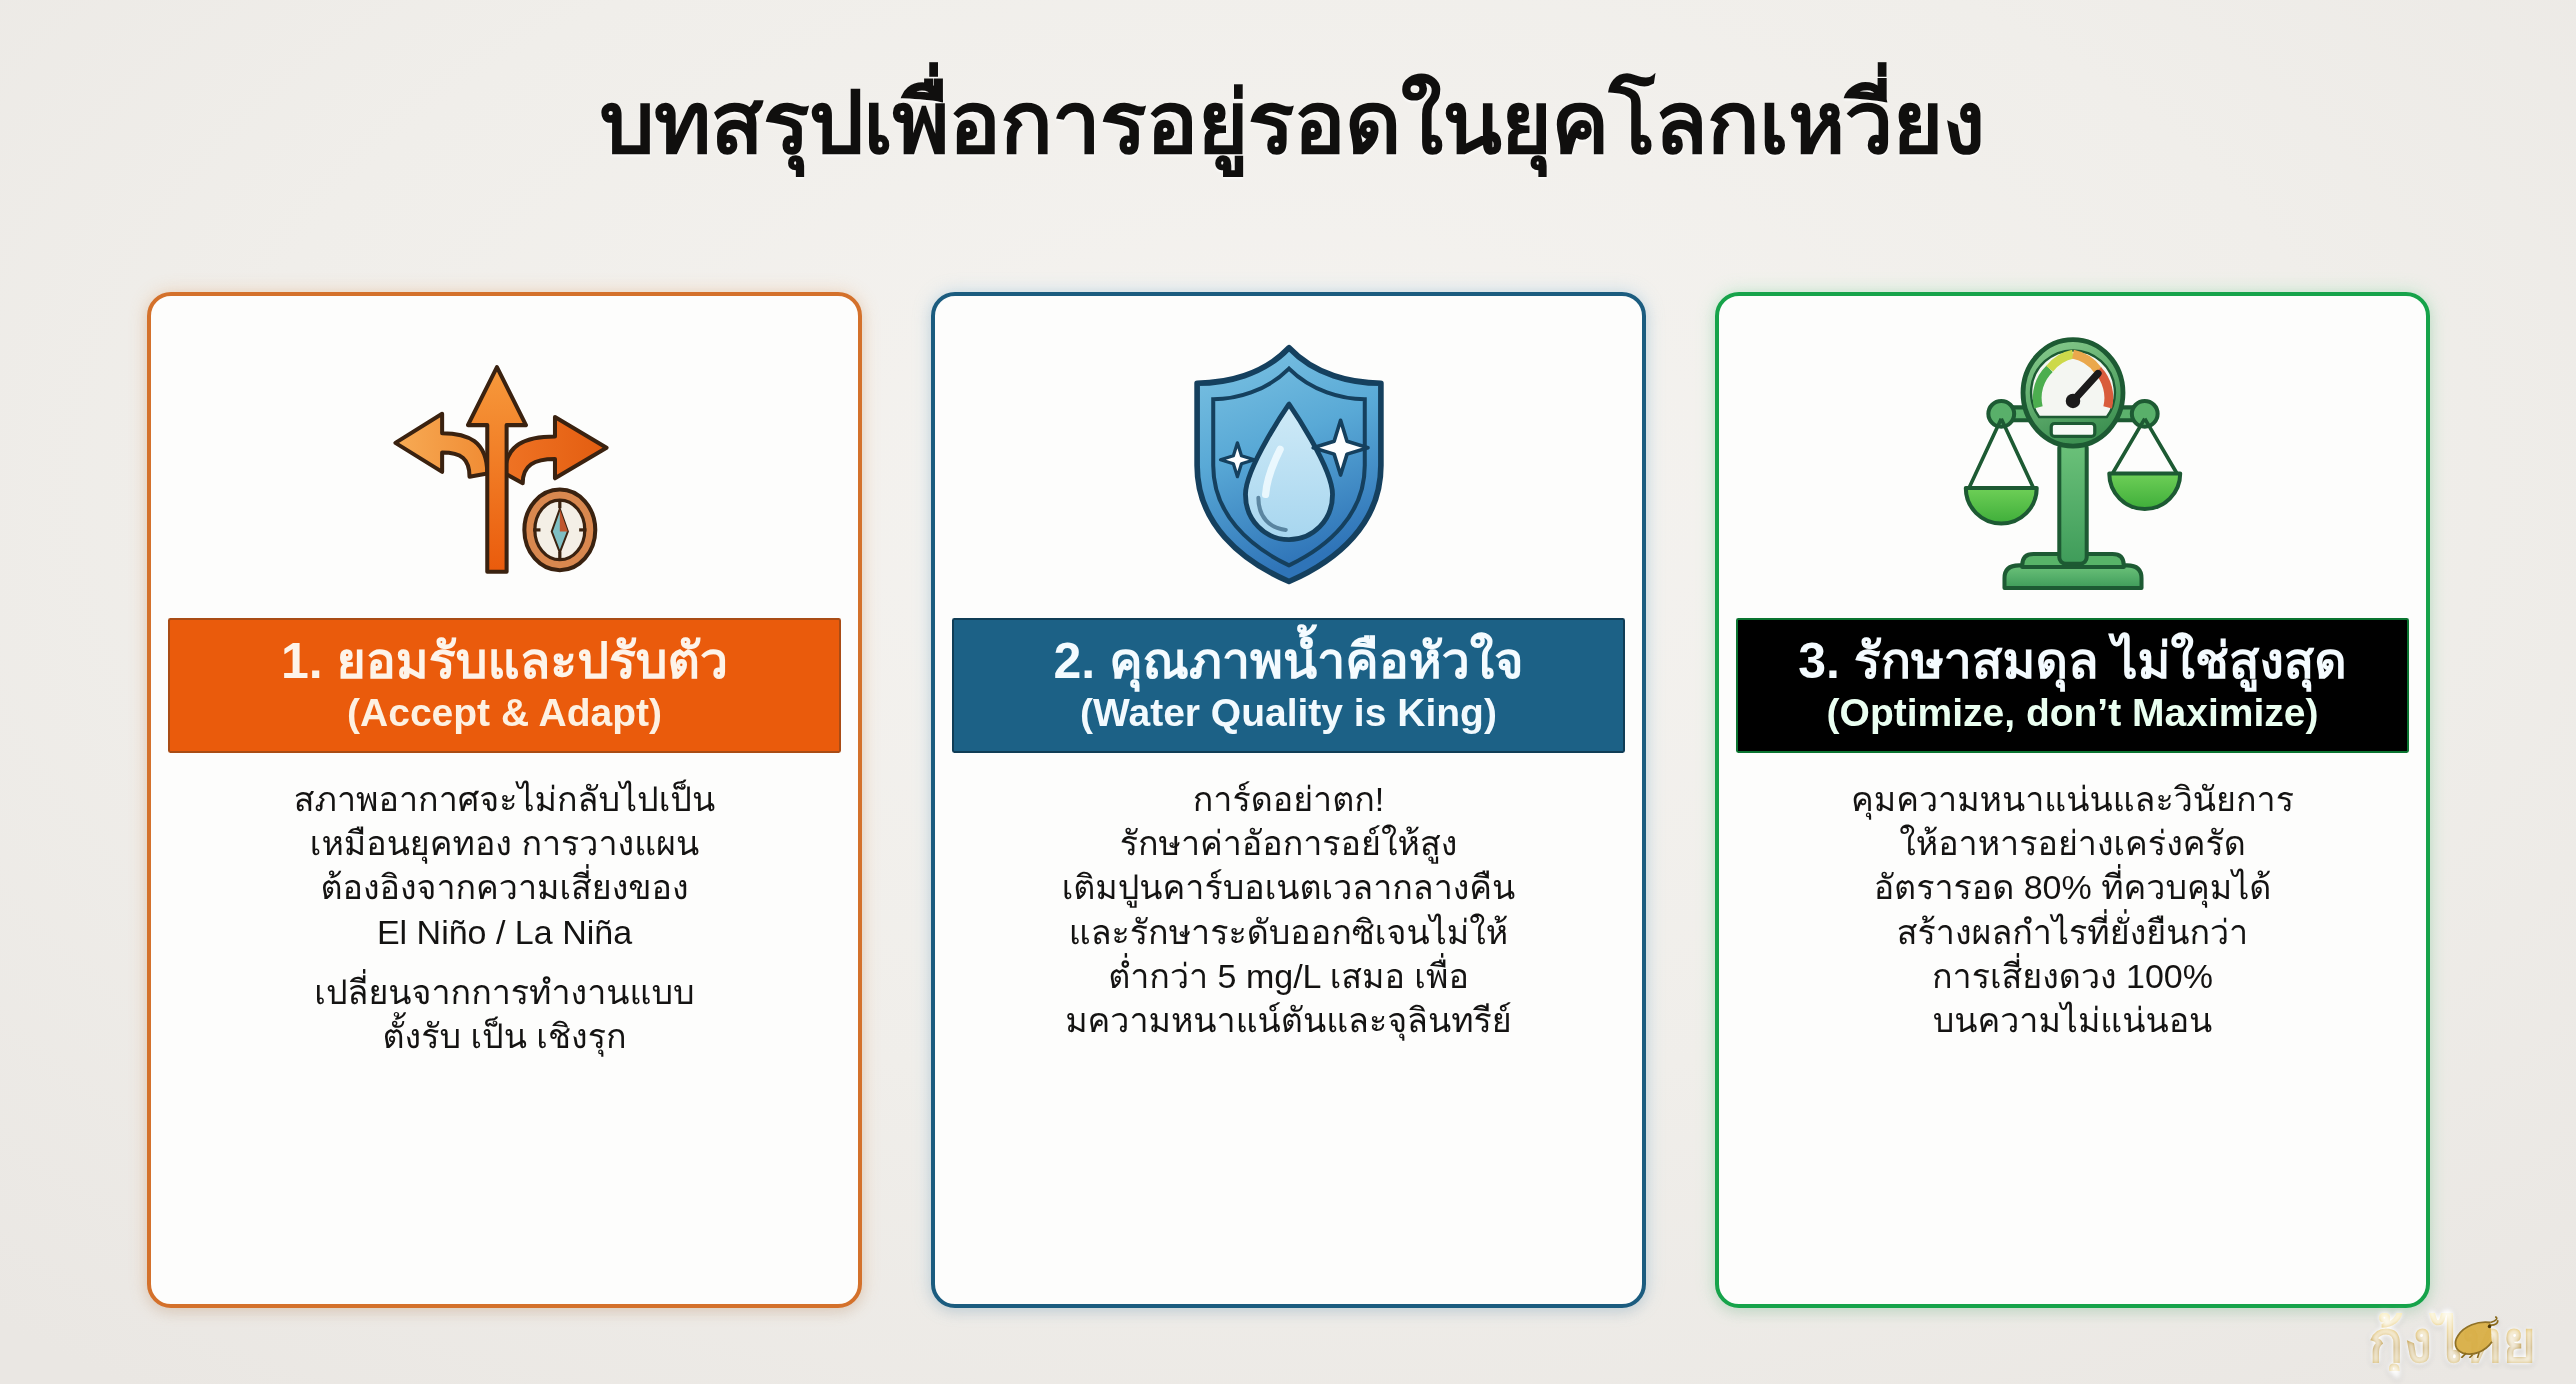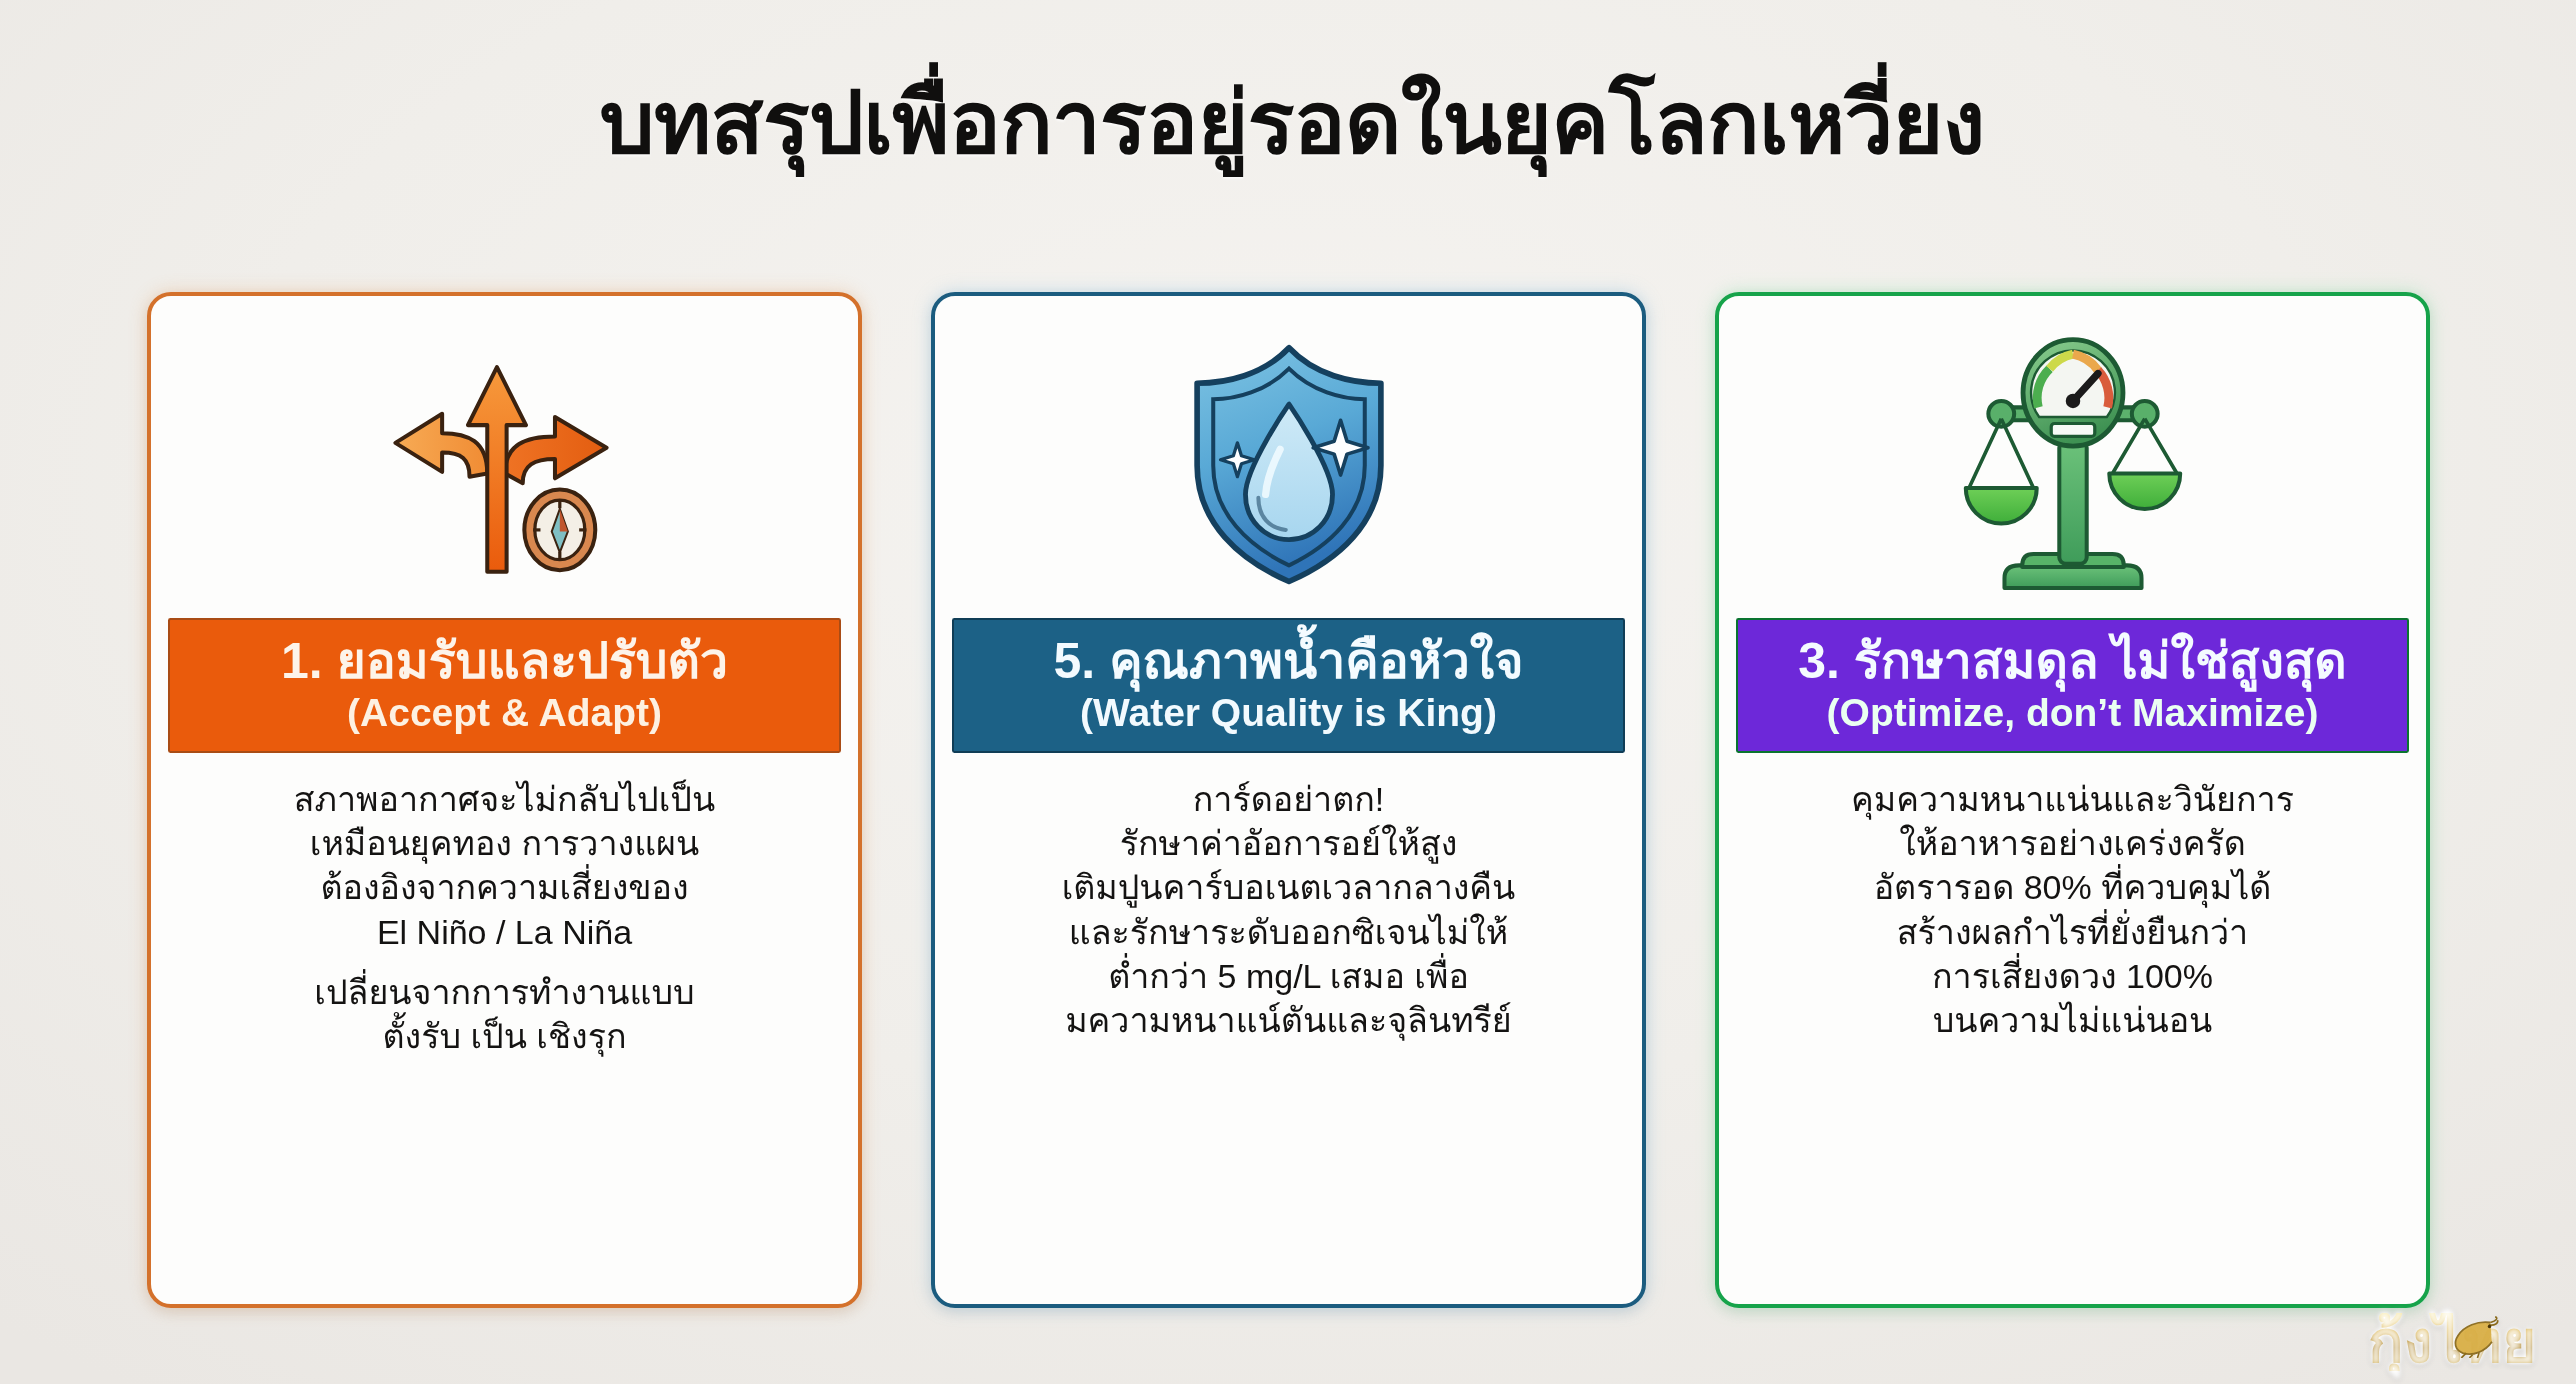--- a/index.html
+++ b/index.html
@@ -83,21 +83,21 @@
     flex-direction: column;
     align-items: center;
     justify-content: center;
     border: 2.4px solid rgba(0,0,0,0.28);
     border-radius: 2.4px;
     text-align: center;
     flex: 0 0 auto;
   }
   .band.orange { background: #ea5b0c; border-color: #a94c15; }
   .band.blue   { background: #1c6186; border-color: #103d56; }
-  .band.green  { background: #6d28d9; border-color: #0a7430; }
+  .band.green  { background: #000000; border-color: #0a7430; }
 
   .band-th {
     font-size: 50px;
     font-weight: 700;
     color: #fdf4ea;
     line-height: 1.12;
     white-space: nowrap;
   }
   .band.blue .band-th, .band.green .band-th { color: #f4fbff; }
   .band-en {
@@ -239,21 +239,21 @@
           <path d="M150 92 C150 92 96 170 96 204 C96 236 120 260 150 260 C180 260 204 236 204 204 C204 170 150 92 150 92 Z" fill="url(#dr)" stroke="#15405e" stroke-width="6" stroke-linejoin="round"></path>
           <path d="M139 148 C126 174 122 190 121 204" stroke="#f2fbff" stroke-width="9" stroke-linecap="round" fill="none" opacity="0.85"></path>
           <path d="M112 208 C112 232 126 246 146 248" stroke="#15405e" stroke-width="5" stroke-linecap="round" fill="none" opacity="0.55"></path>
           <path d="M214 112 L222 138 L248 146 L222 154 L214 180 L206 154 L180 146 L206 138 Z" fill="#fdfeff" stroke="#15405e" stroke-width="4.5" stroke-linejoin="round"></path>
           <path d="M86 140 L91 156 L107 161 L91 166 L86 182 L81 166 L65 161 L81 156 Z" fill="#fdfeff" stroke="#15405e" stroke-width="4" stroke-linejoin="round"></path>
         </svg>
       </span>
     </div>
 
     <div class="band blue">
-      <span class="band-th">5. คุณภาพน้ำคือหัวใจ</span>
+      <span class="band-th">2. คุณภาพน้ำคือหัวใจ</span>
       <span class="band-en">(Water Quality is King)</span>
     </div>
 
     <div class="body-area">
       <p class="para">
         <span class="line">การ์ดอย่าตก!</span>
         <span class="line">รักษาค่าอัอการอย์ให้สูง</span>
         <span class="line">เติมปูนคาร์บอเนตเวลากลางคืน</span>
         <span class="line">และรักษาระดับออกซิเจนไม่ให้</span>
         <span class="line">ต่ำกว่า 5 mg/L เสมอ เพื่อ</span>

